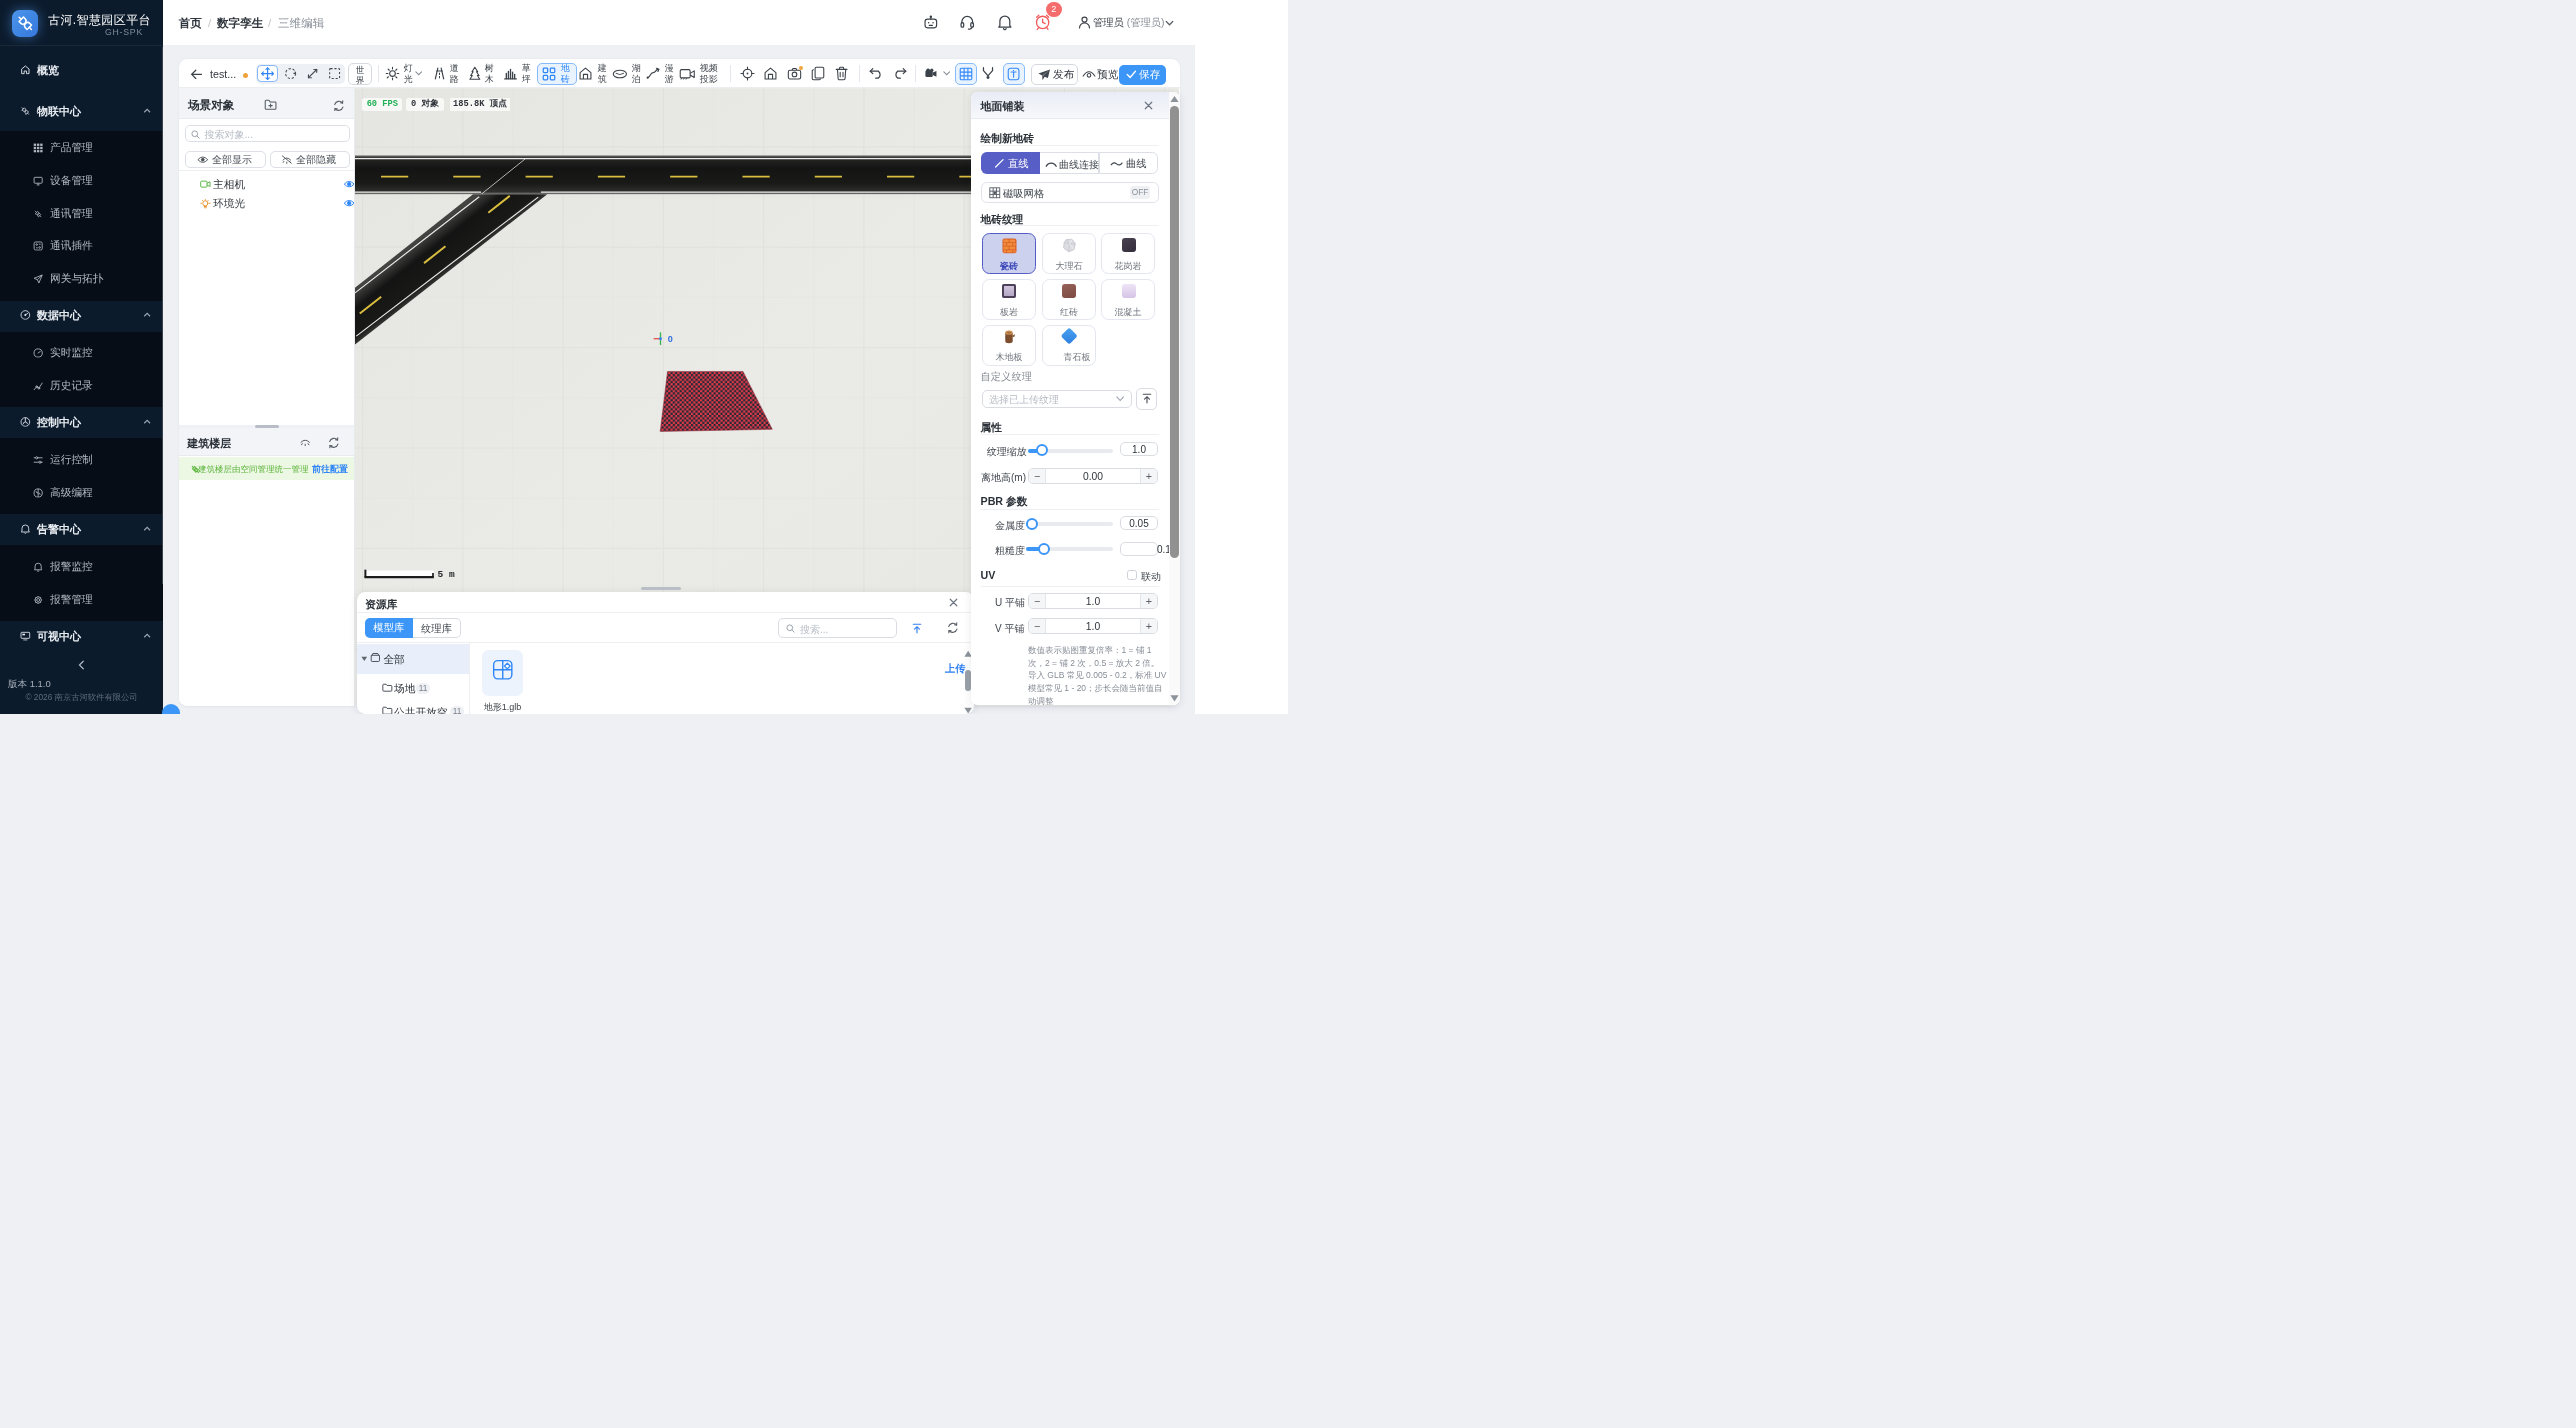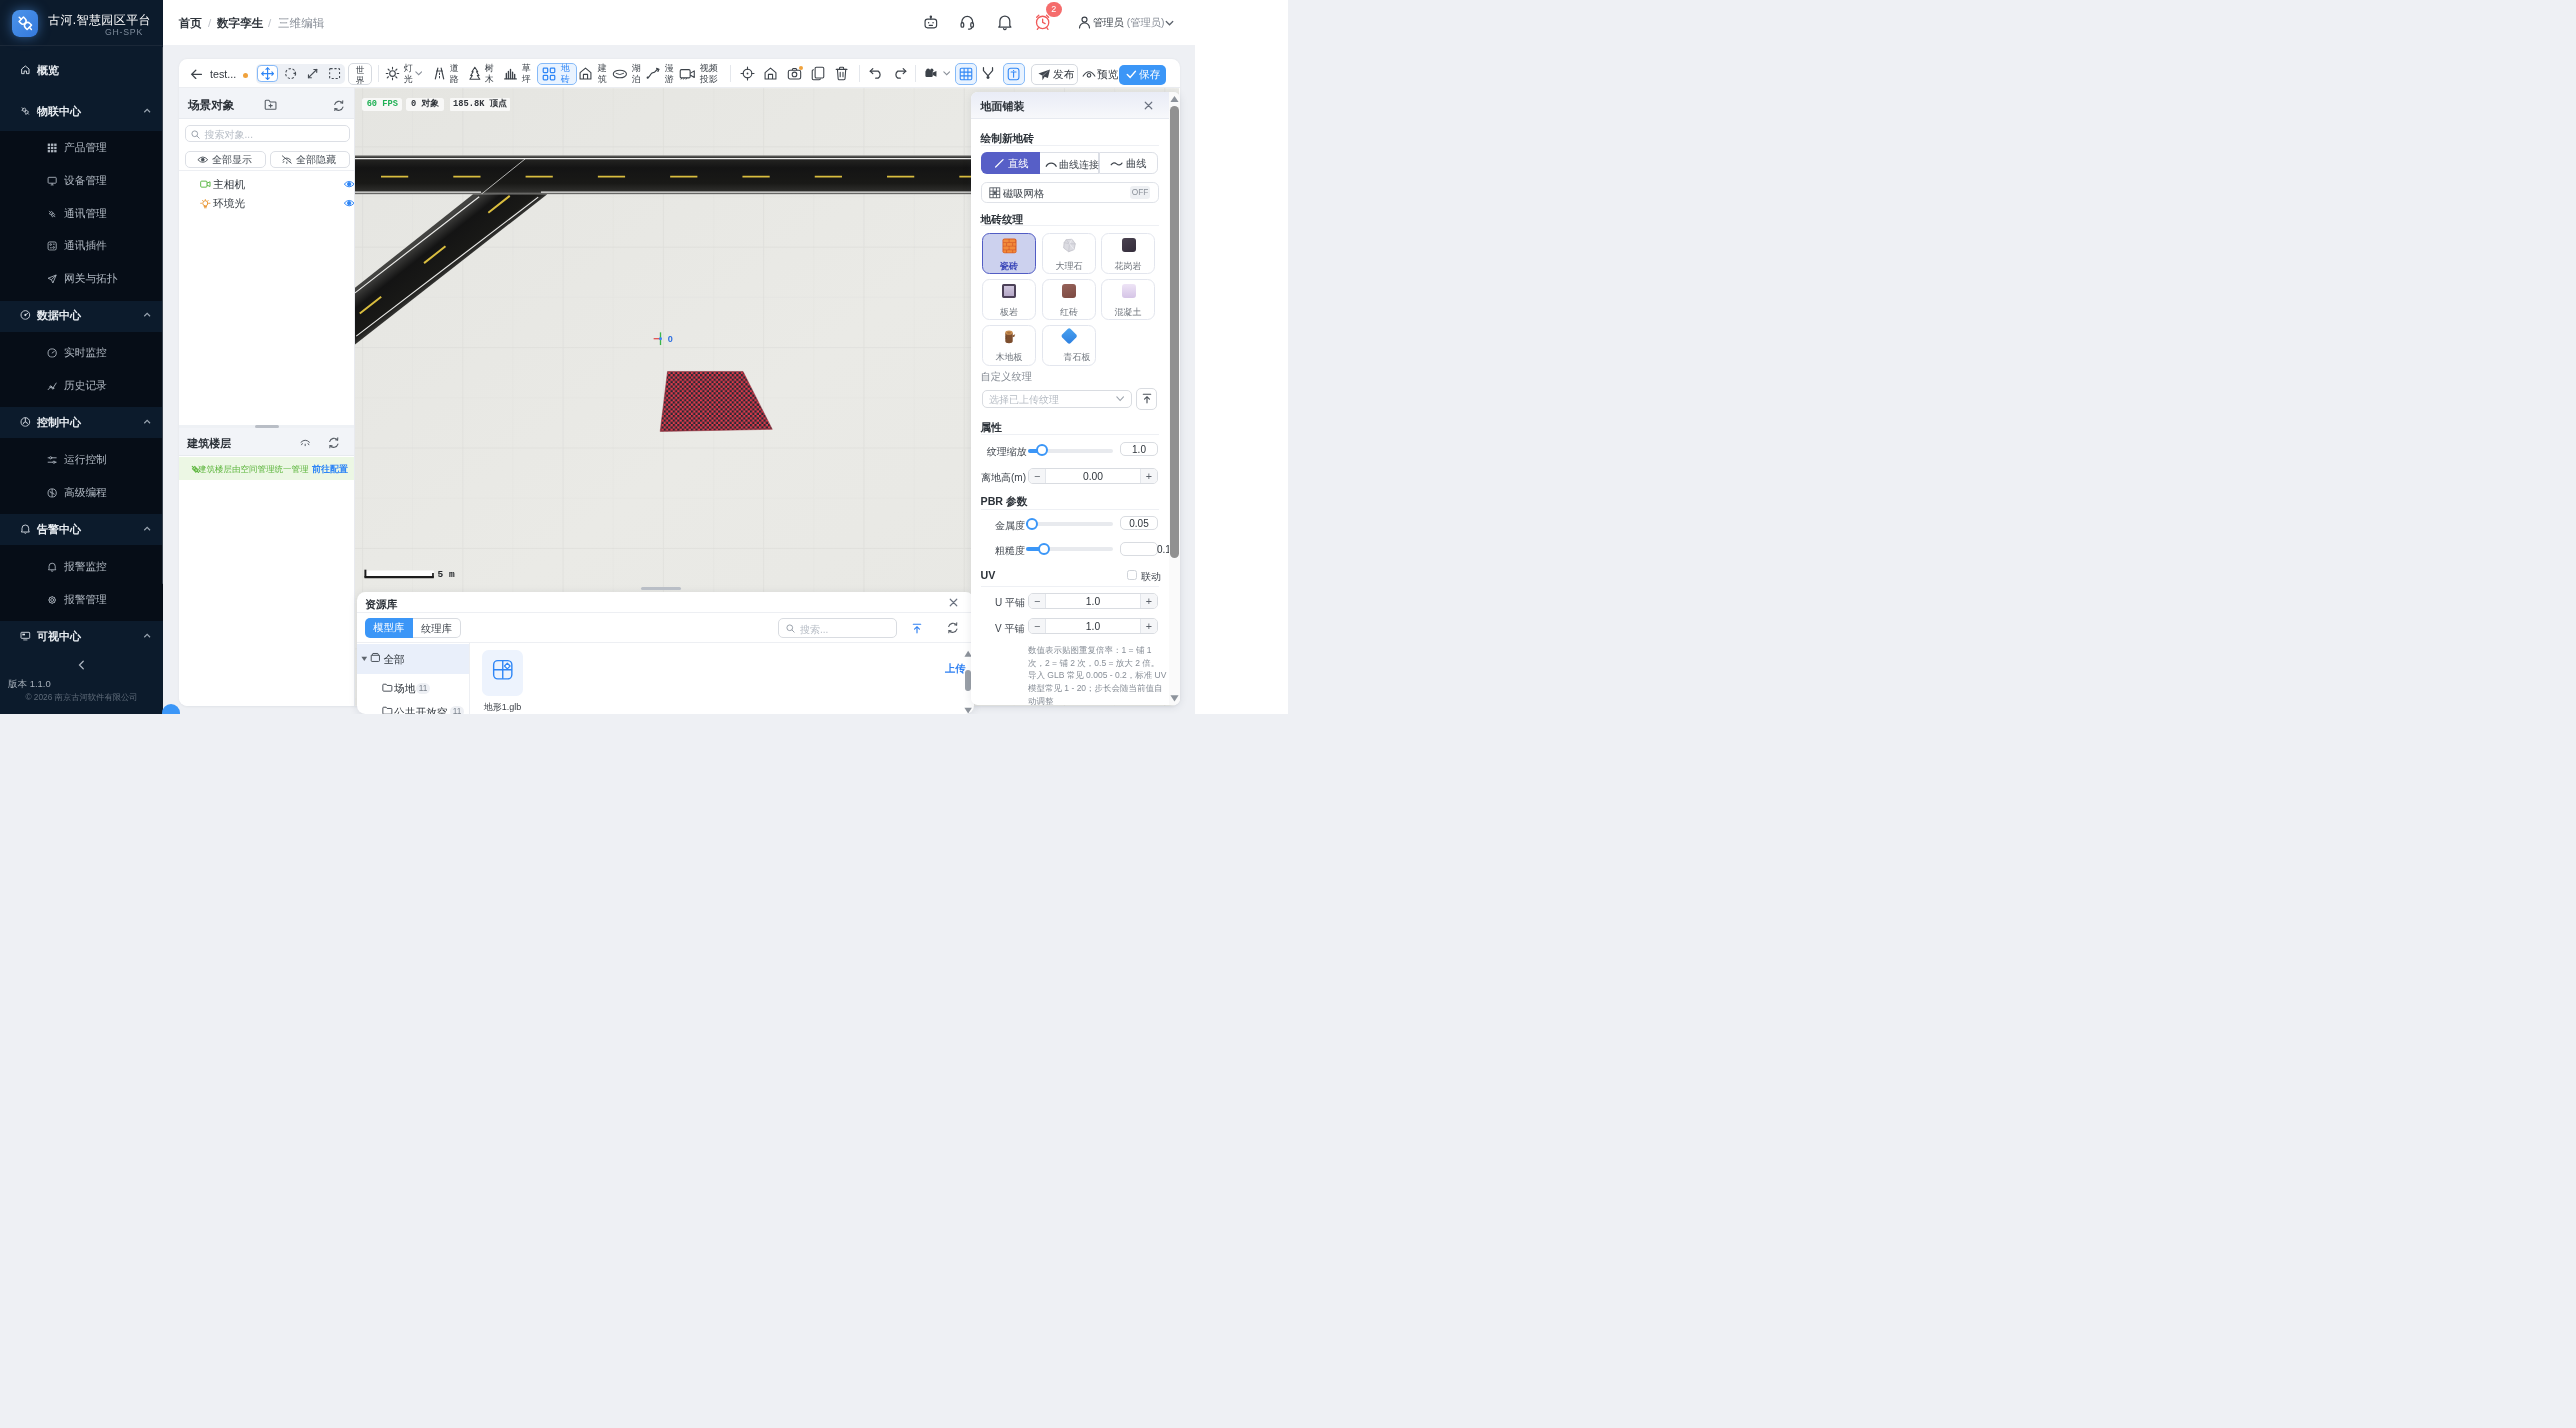--- a/index.html
+++ b/index.html
@@ -2,21 +2,21 @@
 <html lang="zh" style="font-size:13.2px"><head>
 <meta charset="utf-8">
 <style>
 *{margin:0;padding:0;box-sizing:border-box;}
 html,body{width:1288px;height:714px;overflow:hidden;}
 body{font-family:"Liberation Sans",sans-serif;background:#eef0f4;position:relative;color:#333a42;}
 .abs{position:absolute;}
 
 #sidebar{position:absolute;left:0;top:0;width:163px;height:714px;background:#0c1b2c;overflow:hidden;}
 .sgroup{position:absolute;left:0;width:163px;background:#060d17;}
-.mrow{position:absolute;left:14px;width:163px;height:33px;display:flex;align-items:center;color:#b2bac4;font-size:10.7px;text-align:center;}
+.mrow{position:absolute;left:0;width:163px;height:33px;display:flex;align-items:center;color:#b2bac4;font-size:10.7px;text-align:center;}
 .mrow .mi{position:absolute;left:33px;top:50%;transform:translateY(-50%);width:10.3px;height:10.3px;}
 .mrow .mt{position:absolute;left:50px;top:50%;transform:translateY(-50%);}
 .srow{position:absolute;left:0;width:163px;height:33px;color:#e8edf2;font-size:11px;font-weight:700;}
 .srow .si{position:absolute;left:20px;top:50%;transform:translateY(-50%);width:10.7px;height:10.7px;}
 .srow .st{position:absolute;left:37px;top:50%;transform:translateY(-50%);}
 .srow .chev{position:absolute;right:11.6px;top:50%;transform:translateY(-50%);width:8.3px;height:8.3px;}
 
 #topbar{position:absolute;left:163px;top:0;width:1125px;height:45px;background:#fff;}
 .crumb{position:absolute;top:0;height:45px;line-height:45px;font-size:11.6px;}
 

